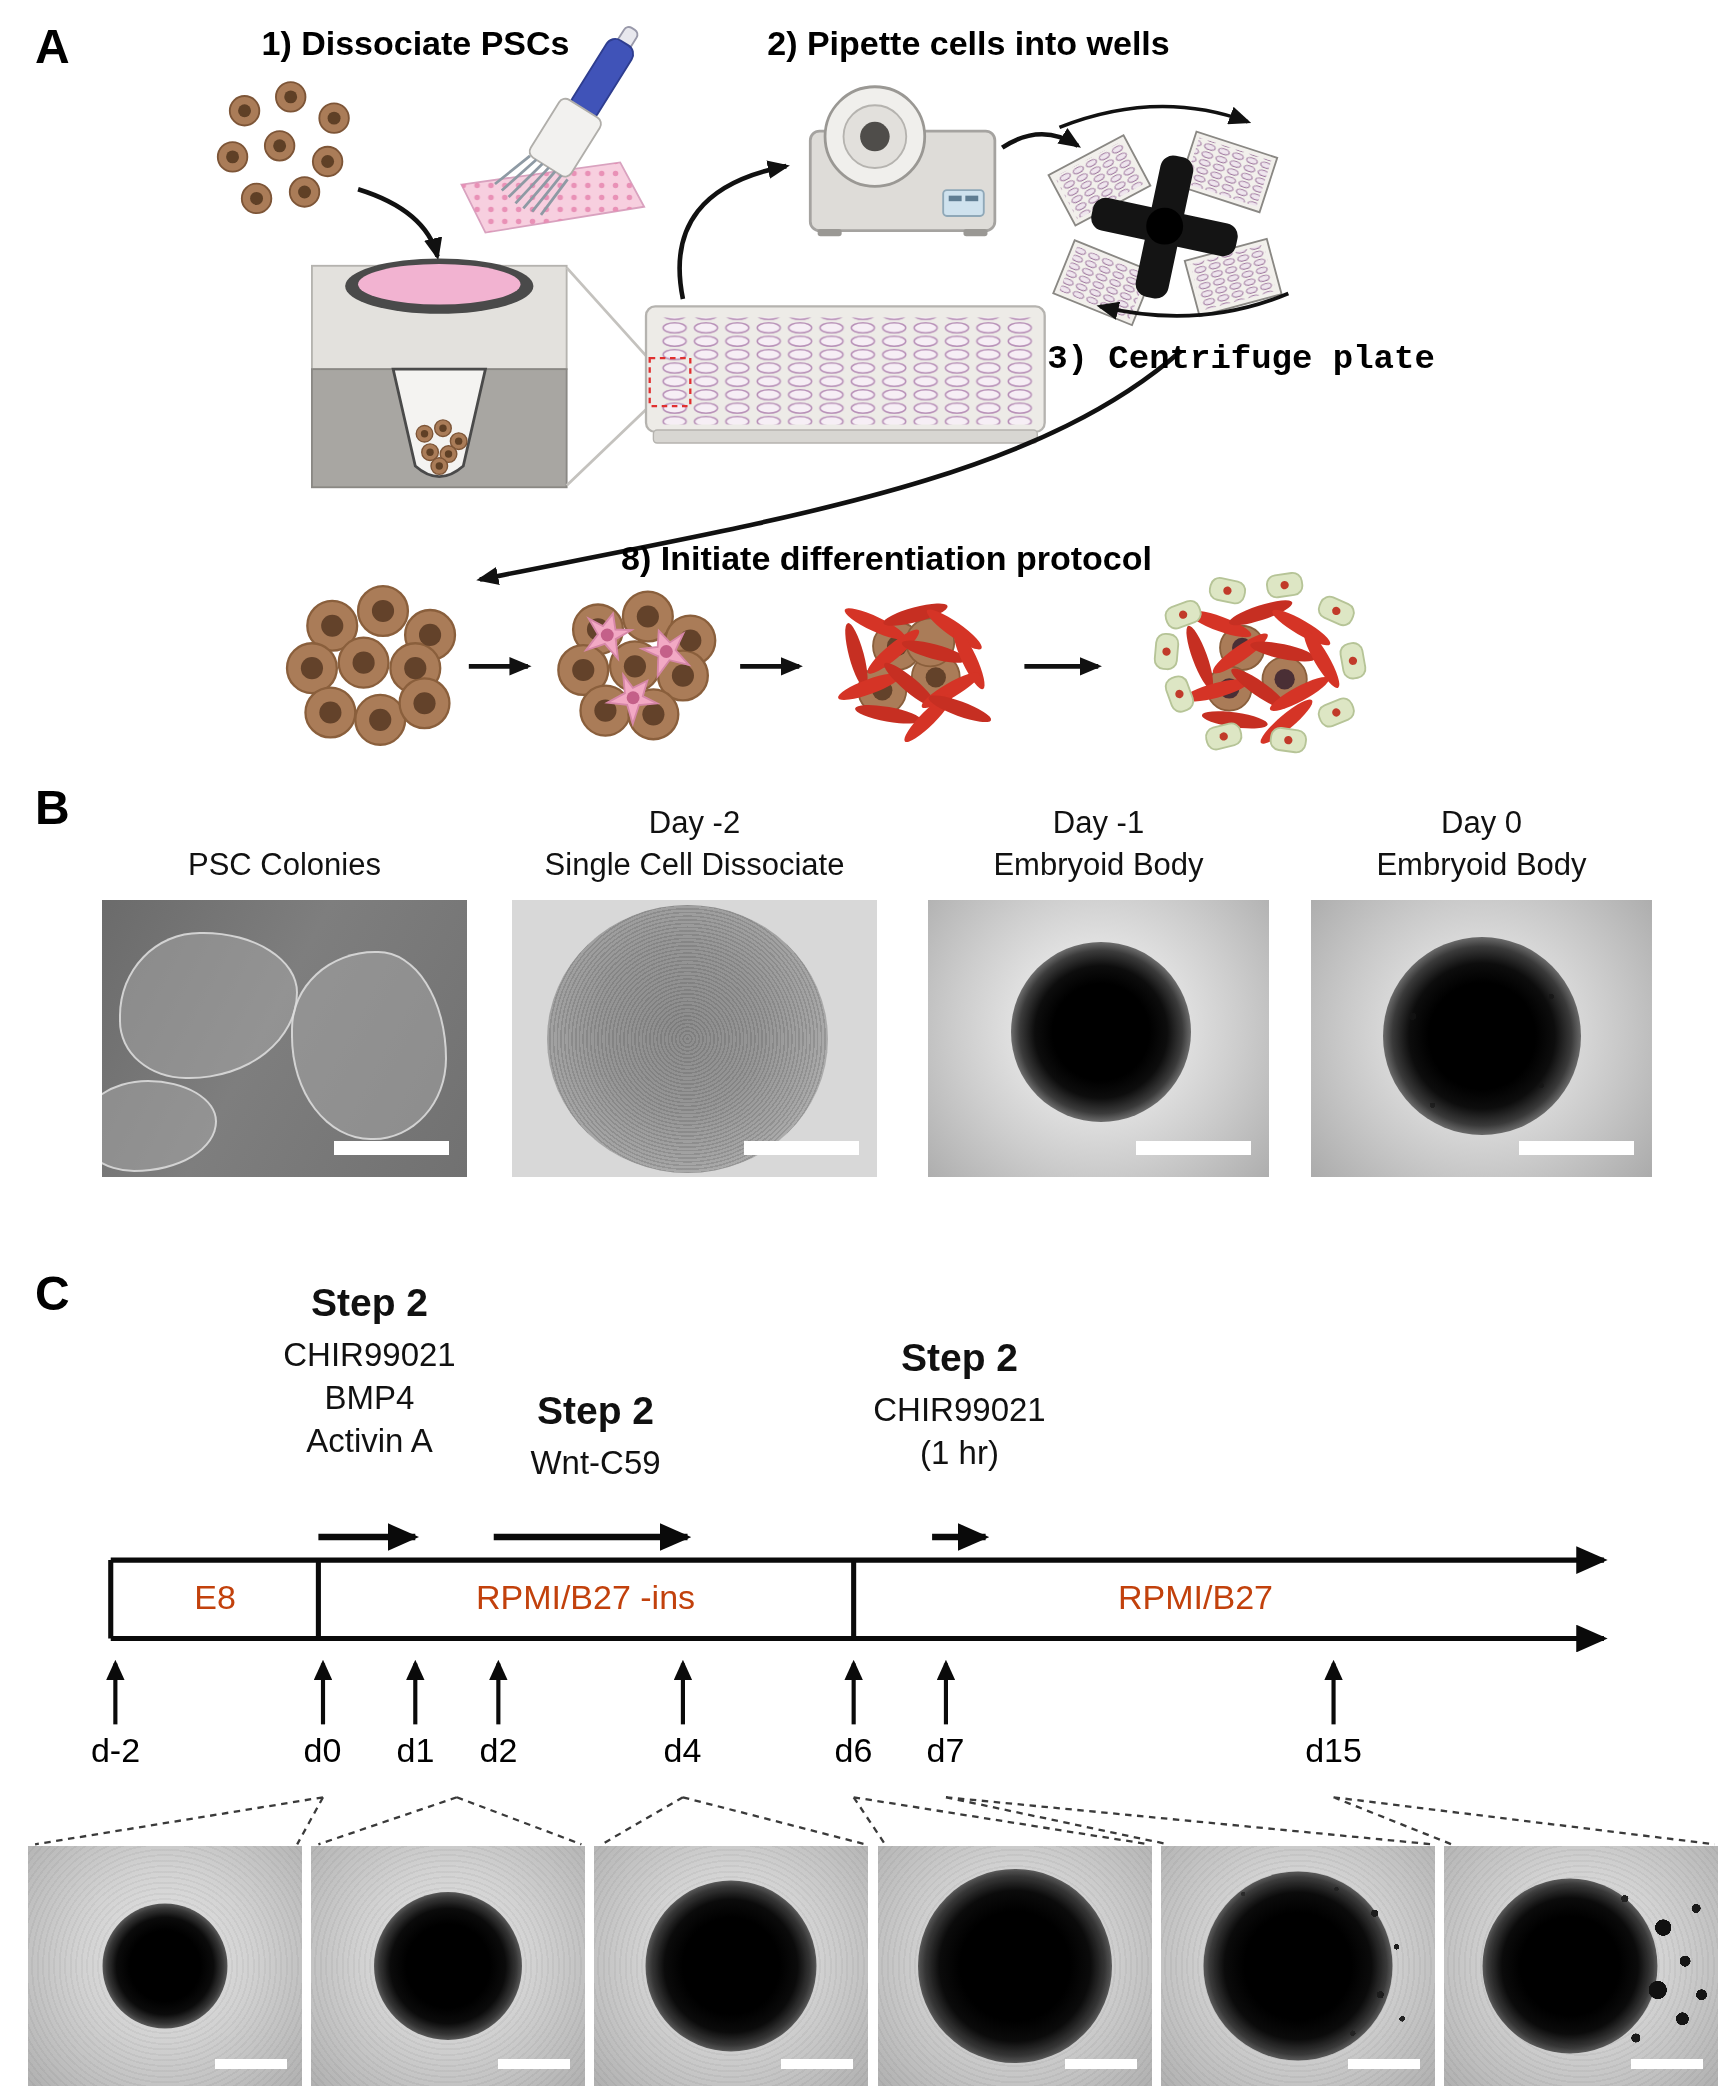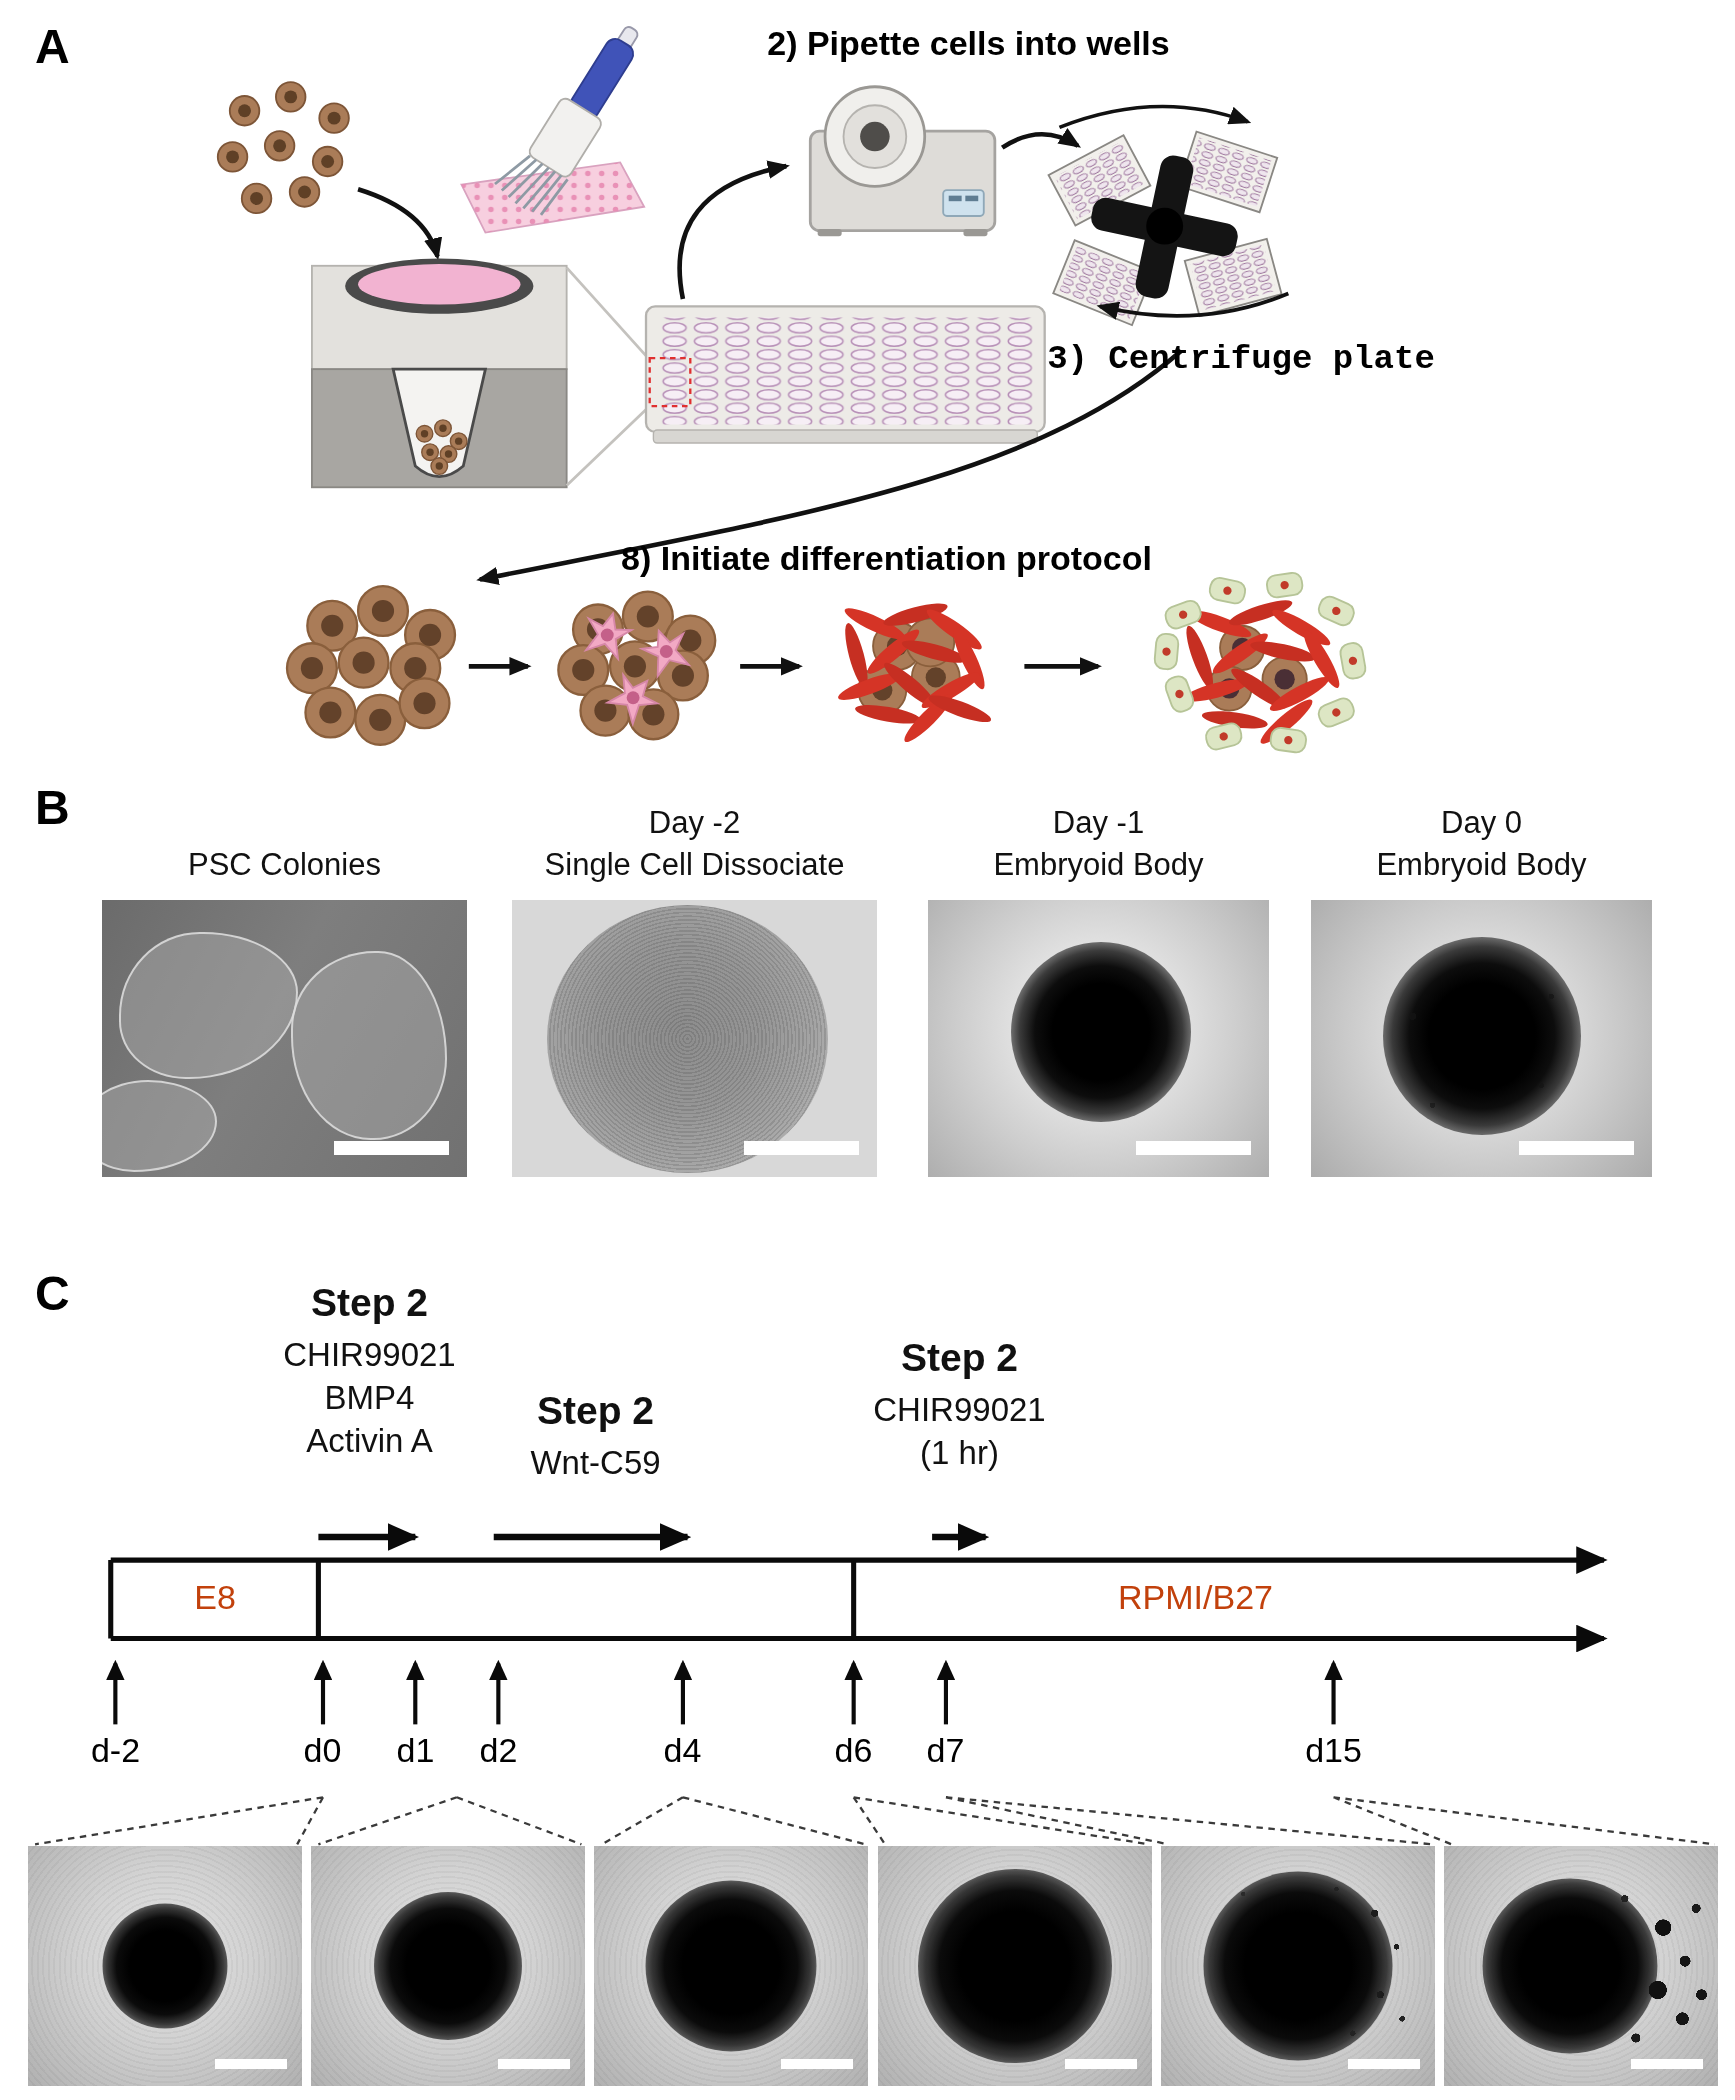--- a/index.html
+++ b/index.html
@@ -366,20 +366,21 @@
           </g>
         <g transform="translate(1264 706) rotate(95)">
             <rect x="-19" y="-12" width="38" height="24" rx="10" fill="#dde6c4" stroke="#b6c497" stroke-width="2"></rect>
             <circle r="4.5" fill="#c13a2a"></circle>
           </g>
       </g>
     </g>
   </svg>
 
   <div class="plabel" style="left:35px;top:18.5px;">A</div>
+  <div class="astep" style="left:208px;top:24px;width:415px;">1) Dissociate PSCs</div>
   <div class="astep" style="left:701px;top:24px;width:535px;">2) Pipette cells into wells</div>
   <div class="astep" style="left:1038px;top:340px;width:406px;font-family:Liberation Mono, monospace;">3) Centrifuge plate</div>
   <div class="astep" style="left:568px;top:539px;width:637px;">8) Initiate differentiation protocol</div>
 
   <div class="plabel" style="left:35px;top:780px;">B</div>
 
   <div class="bname" style="left:102px;width:365px;">PSC Colonies</div>
   <div class="bday" style="left:512px;width:365px;">Day -2</div>
   <div class="bname" style="left:512px;width:365px;">Single Cell Dissociate</div>
   <div class="bday" style="left:928px;width:341px;">Day -1</div>
@@ -457,20 +458,21 @@
       <path d="M350 607 L38 658 M350 607 L322 658"></path>
       <path d="M495 607 L345 658 M495 607 L630 658"></path>
       <path d="M740 607 L652 658 M740 607 L938 658"></path>
       <path d="M925 607 L959 658 M925 607 L1245 658"></path>
       <path d="M1025 607 L1266 658 M1025 607 L1552 658"></path>
       <path d="M1445 607 L1573 658 M1445 607 L1858 658"></path>
     </g>
   </svg>
 
   <div class="mlab" style="left:111px;width:208px;">E8</div>
+  <div class="mlab" style="left:318px;width:535px;">RPMI/B27 -ins</div>
   <div class="mlab" style="left:854px;width:683px;">RPMI/B27</div>
 
   <div class="dlab" style="left:51px;">d-2</div>
   <div class="dlab" style="left:258px;">d0</div>
   <div class="dlab" style="left:351px;">d1</div>
   <div class="dlab" style="left:434px;">d2</div>
   <div class="dlab" style="left:618px;">d4</div>
   <div class="dlab" style="left:789px;">d6</div>
   <div class="dlab" style="left:881px;">d7</div>
   <div class="dlab" style="left:1269px;">d15</div>

